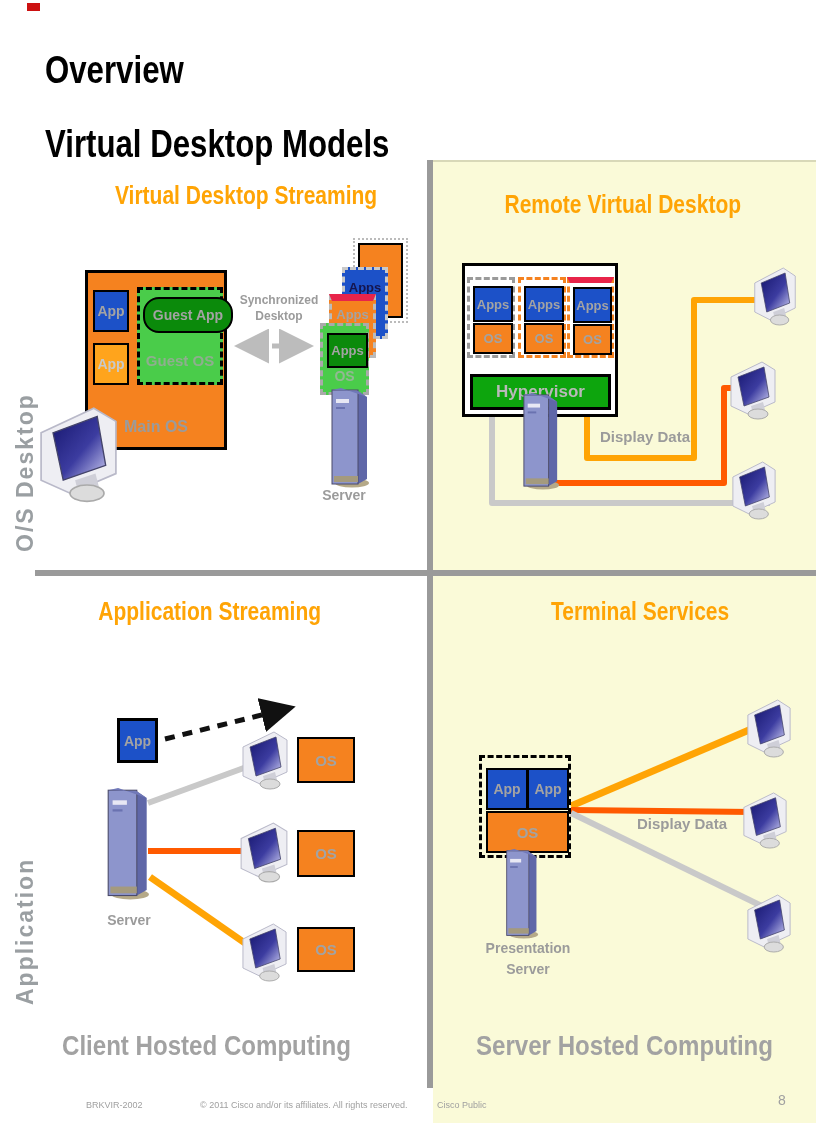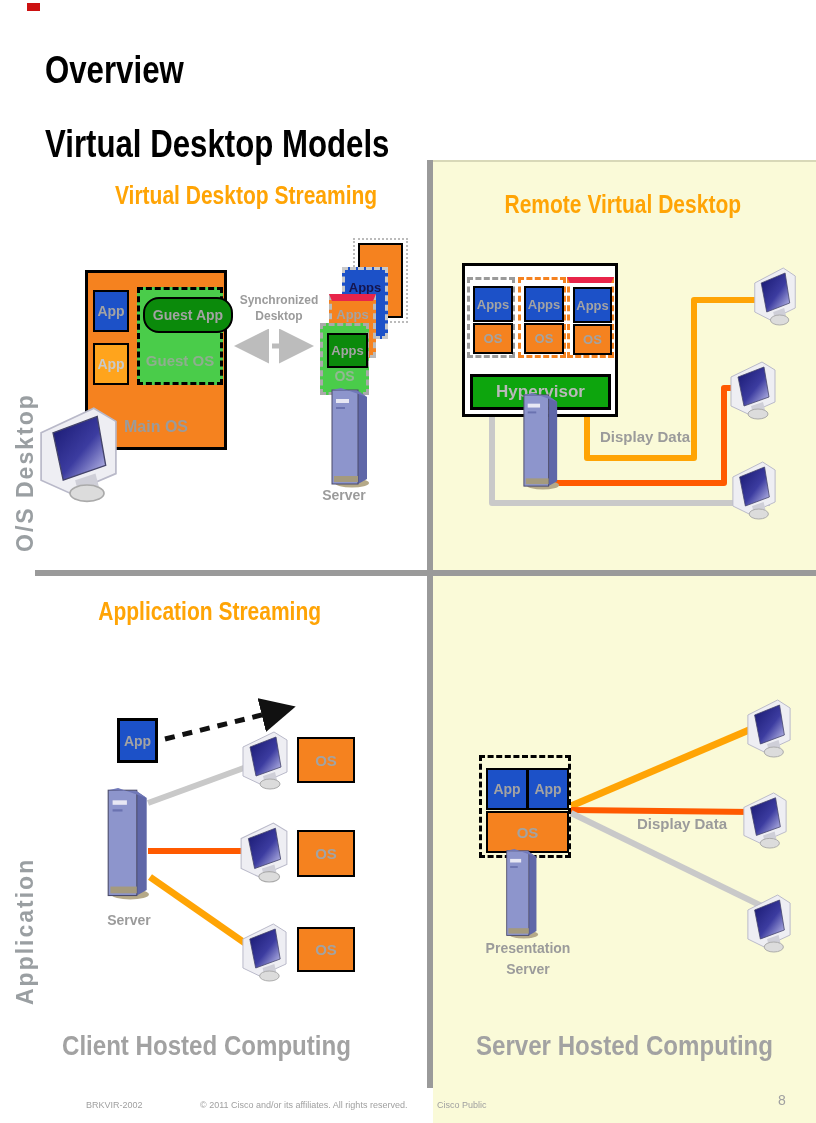--- a/index.html
+++ b/index.html
@@ -41,20 +41,21 @@
   <div class="abs vdiv"></div>
   <div class="abs hdiv"></div>
   <div class="abs redmark"></div>
 
   <div class="abs t-main" style="left:45px;top:48px;">Overview</div>
   <div class="abs t-main" style="left:45px;top:122px;">Virtual Desktop Models</div>
 
   <div class="abs qtitle" style="left:42px;top:181px;width:360px;text-align:right;"><span>Virtual Desktop Streaming</span></div>
   <div class="abs qtitle" style="left:453px;top:190px;width:340px;"><span>Remote Virtual Desktop</span></div>
   <div class="abs qtitle" style="left:40px;top:597px;width:340px;"><span>Application Streaming</span></div>
+  <div class="abs qtitle" style="left:470px;top:597px;width:340px;"><span>Terminal Services</span></div>
 
   <div class="abs vlabel" style="left:12px;top:552px;">O/S Desktop</div>
   <div class="abs vlabel" style="left:12px;top:1005px;">Application</div>
   <div class="abs axis-bottom" style="left:62px;top:1030px;"><span>Client Hosted Computing</span></div>
   <div class="abs axis-bottom" style="left:476px;top:1030px;"><span>Server Hosted Computing</span></div>
 
   <svg class="abs linesvg" viewBox="0 0 816 1123">
     <defs>
       <marker id="ag" orient="auto-start-reverse" markerWidth="7" markerHeight="7" refX="5" refY="3.5">
         <path d="M0,0 L7,3.5 L0,7 Z" fill="#bcbcbc"></path>

